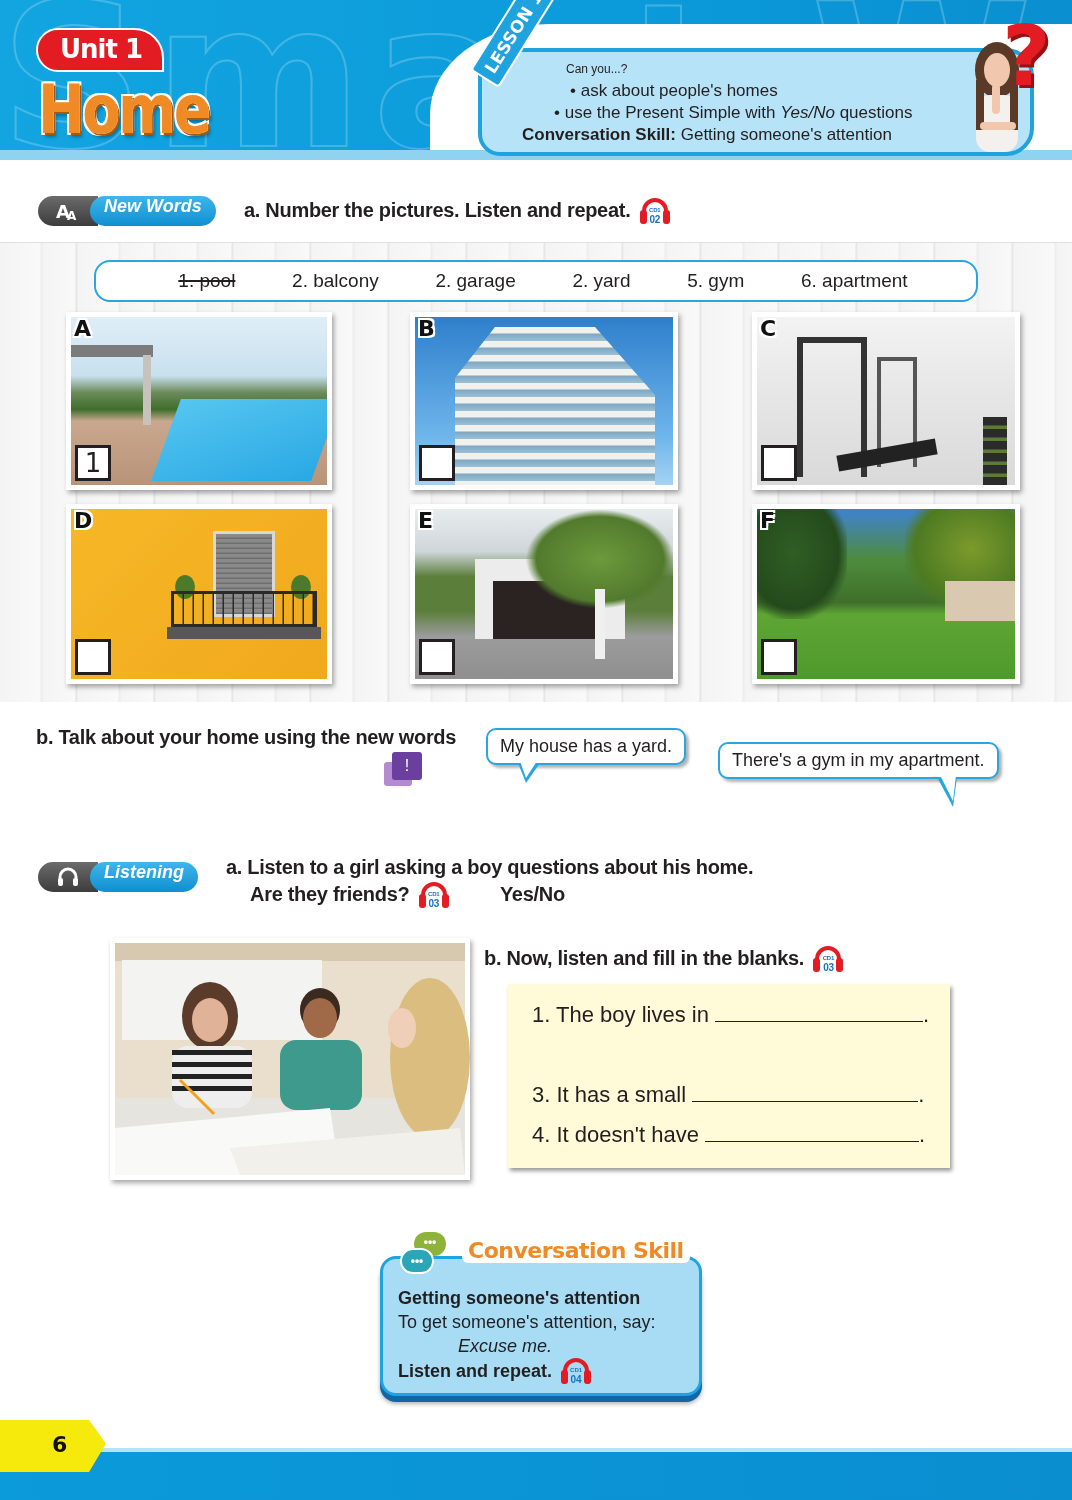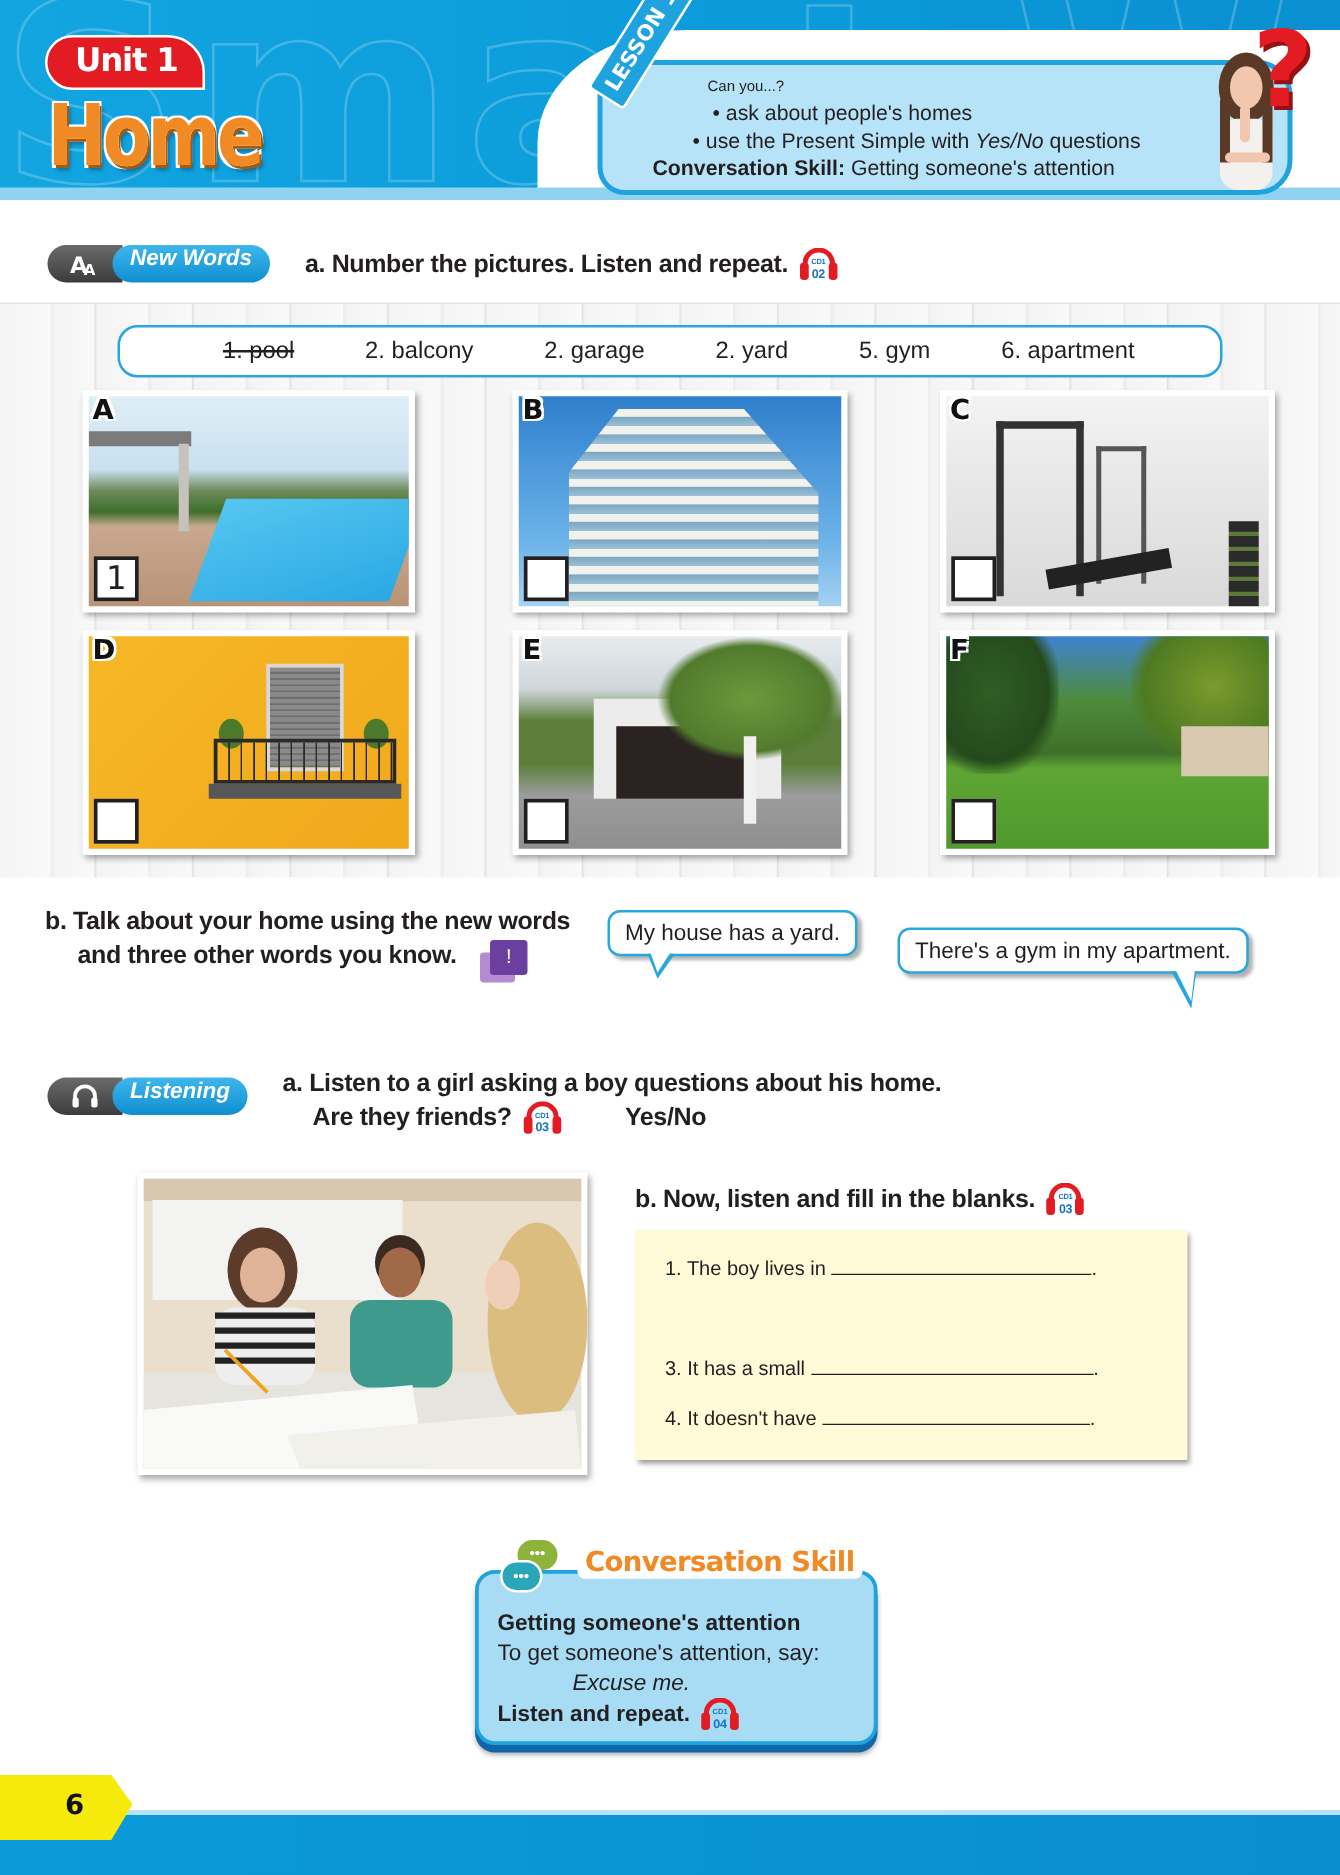--- a/index.html
+++ b/index.html
@@ -160,21 +160,21 @@
 
   .idea-icon { position: absolute; left: 384px; top: 752px; width: 40px; height: 42px; }
   .idea-icon .back { position: absolute; left: 0; top: 10px; width: 28px; height: 24px; background: #b48ad0; border-radius: 3px; }
   .idea-icon .front { position: absolute; left: 8px; top: 0; width: 30px; height: 28px; background: #6b3fa0; border-radius: 3px; color: #fff; font-size: 16px; text-align: center; line-height: 28px; }
 
   
   .note {
     position: absolute; left: 508px; top: 984px; width: 442px; height: 184px;
     background: #fffbd8; box-shadow: 2px 3px 4px rgba(0,0,0,0.4);
   }
-  .note .line { position: absolute; left: 24px; font-size: 16px; color: #231f20; }
+  .note .line { position: absolute; left: 24px; font-size: 22px; color: #231f20; }
   .note .blank { display: inline-block; border-bottom: 1.5px solid #231f20; height: 18px; vertical-align: baseline; }
 
   .class-photo { position: absolute; left: 110px; top: 938px; width: 360px; height: 242px; }
 
   
   .conv-box {
     position: absolute; left: 380px; top: 1256px; width: 322px; height: 140px;
     background: #a7dcf4; border: 3px solid #1ea3df; border-radius: 16px;
     box-shadow: 0 6px 0 #1166a8, 0 8px 4px rgba(0,0,0,0.3);
   }
@@ -316,21 +316,20 @@
       <div class="trees-l"></div>
       <div class="trees-r"></div>
       <div class="fence"></div>
     </div>
   <div class="letter">F</div>
   <div class="numbox"></div>
 </div>
 
 <div class="instr" style="left:36px; top:724px; line-height:27px;">
   <div>b. Talk about your home using the new words</div>
-  <div style="padding-left:26px;">and three other words you know.</div>
 </div>
 <div class="idea-icon">
   <div class="back"></div>
   <div class="front">!</div>
 </div>
 <div class="bubble bubble1" style="left:486px; top:728px;">
   <span>My house has a yard.</span>
   <span class="tail"></span>
 </div>
 <div class="bubble bubble2" style="left:718px; top:742px;">
@@ -377,21 +376,21 @@
   <ellipse cx="210" cy="72" rx="20" ry="22" fill="#3b2a20"></ellipse>
   <ellipse cx="210" cy="80" rx="17" ry="20" fill="#a06a48"></ellipse>
   <rect x="170" y="102" width="82" height="70" rx="16" fill="#3d9a8c"></rect>
   <ellipse cx="320" cy="120" rx="40" ry="80" fill="#dcbd80"></ellipse>
   <ellipse cx="292" cy="90" rx="14" ry="20" fill="#efcfb8"></ellipse>
   <path d="M5 190 L220 170 L230 237 L5 237 Z" fill="#f9f9f7"></path>
   <path d="M120 210 L350 190 L355 237 L130 237 Z" fill="#f1f0ea"></path>
   <line x1="70" y1="142" x2="104" y2="176" stroke="#f2a21c" stroke-width="3"></line>
 </svg>
 
-<div class="instr" style="left:508px; top:946px;">
+<div class="instr" style="left:484px; top:946px;">
   <span>b. Now, listen and fill in the blanks.</span>
   <span class="cd-icon">
     <span class="band"></span><span class="ear-l"></span><span class="ear-r"></span>
     <span class="num"><small>CD1</small><span>03</span></span>
   </span>
 </div>
 
 <div class="note">
   <div class="line" style="top:18px;">
     <span>1. The boy lives in</span>

